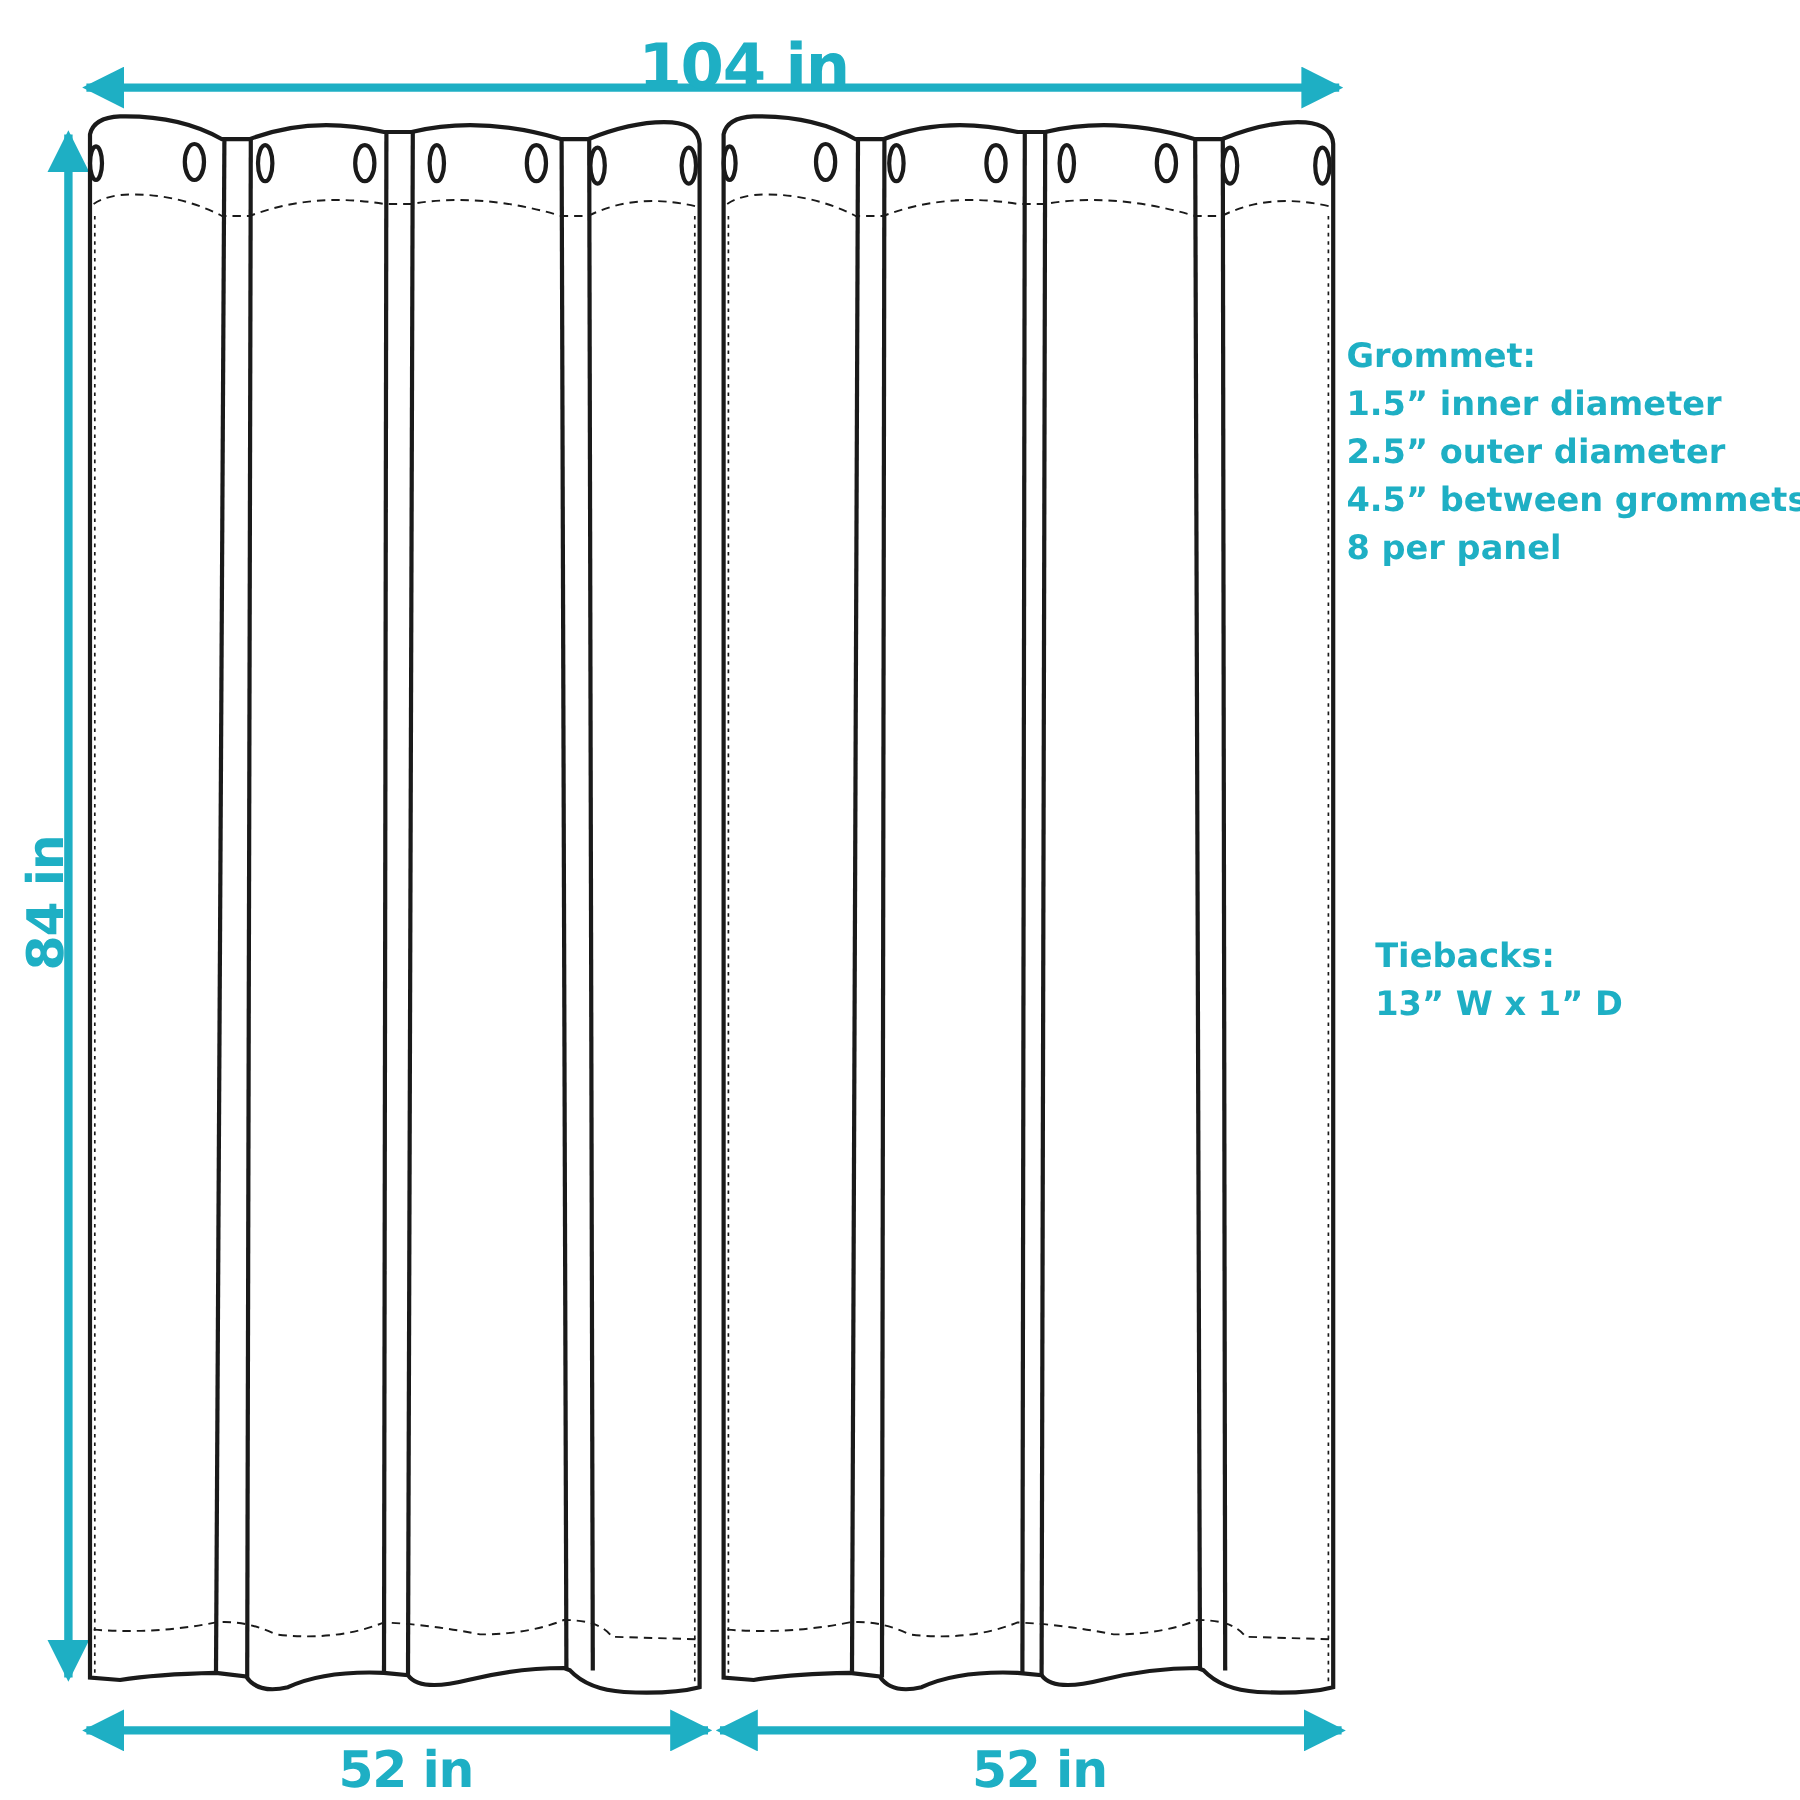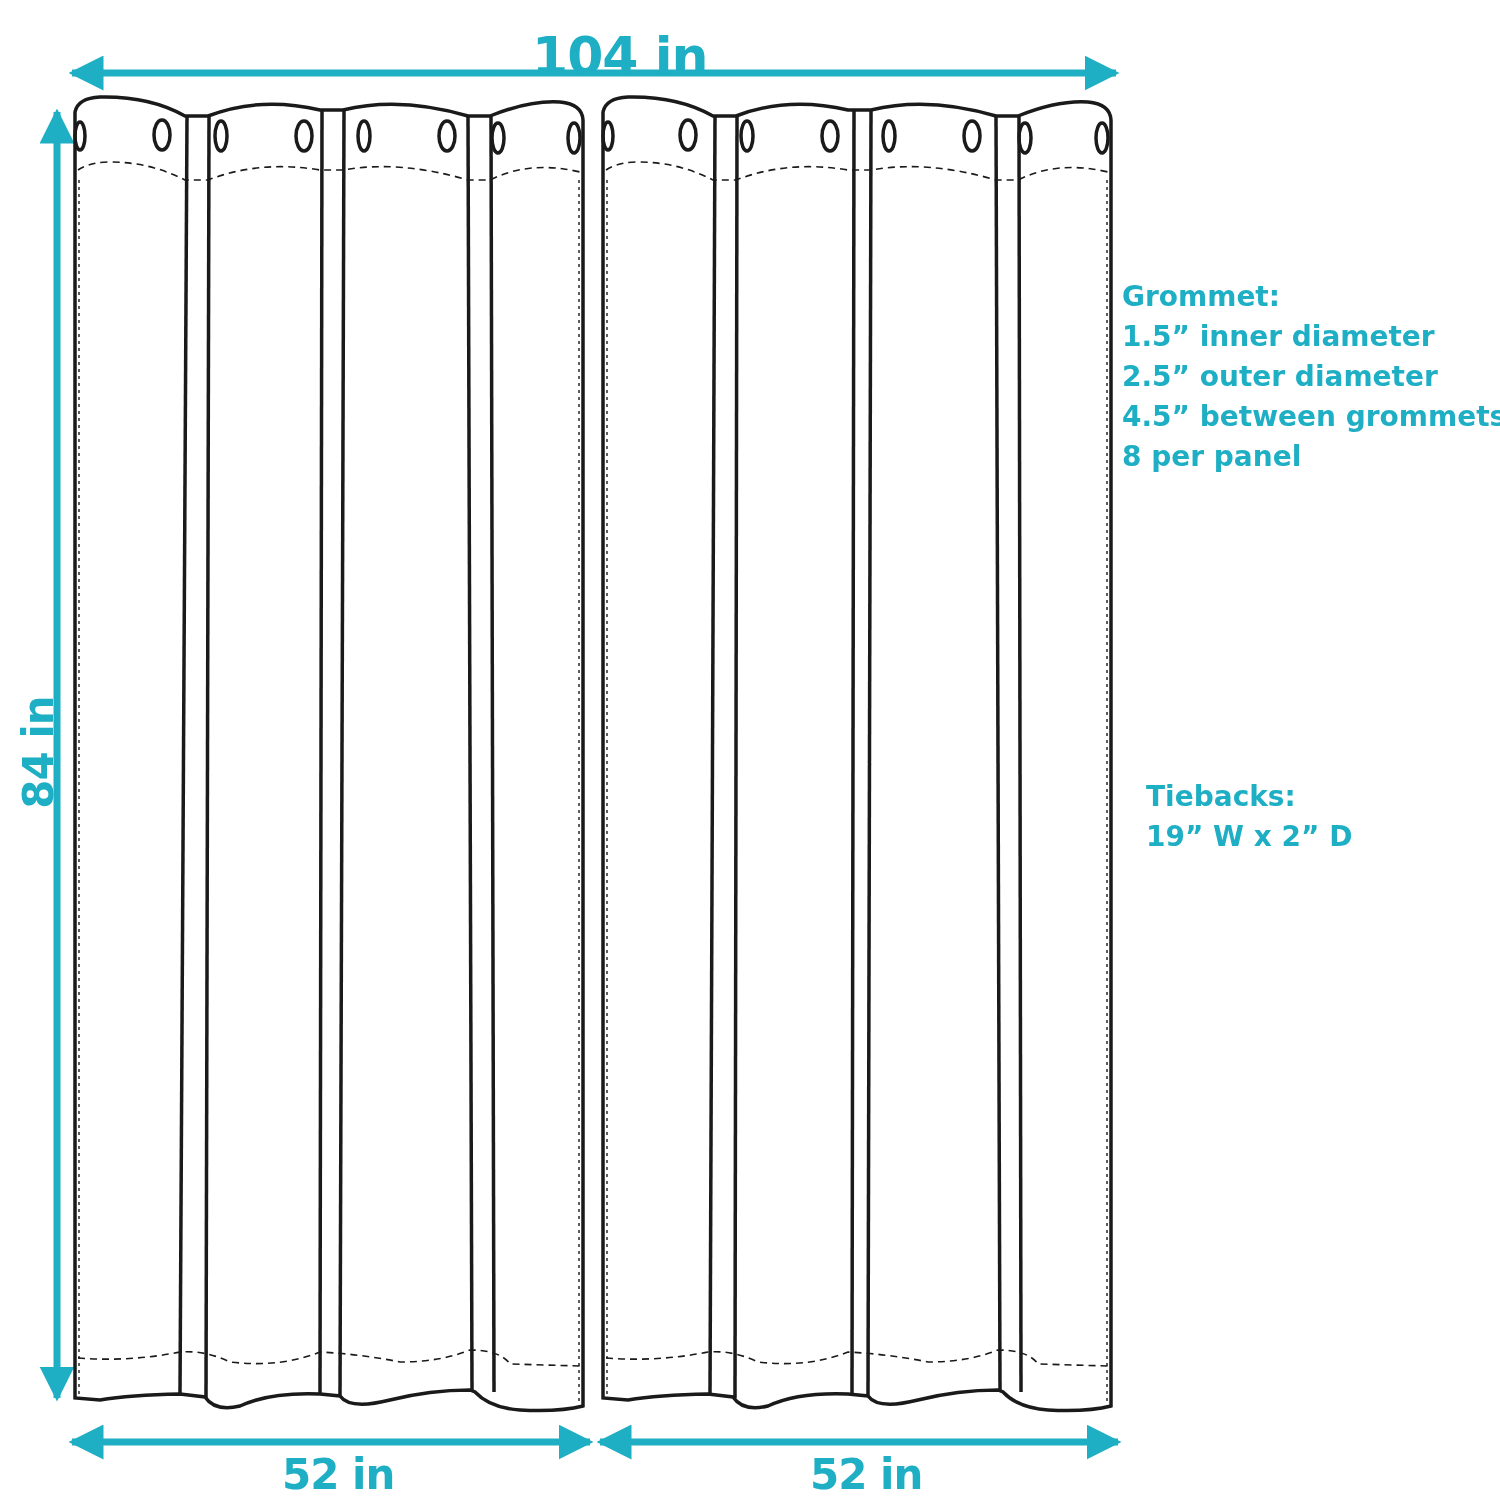--- a/index.html
+++ b/index.html
@@ -93,14 +93,14 @@
 <div class="note" style="left:1122px; top:277px;">
   <div>Grommet:</div>
   <div>1.5” inner diameter</div>
   <div>2.5” outer diameter</div>
   <div>4.5” between grommets</div>
   <div>8 per panel</div>
 </div>
 
 <div class="note" style="left:1146px; top:777px;">
   <div>Tiebacks:</div>
-  <div>19” W x 2” D</div>
+  <div>13” W x 1” D</div>
 </div>
 
 </body></html>

